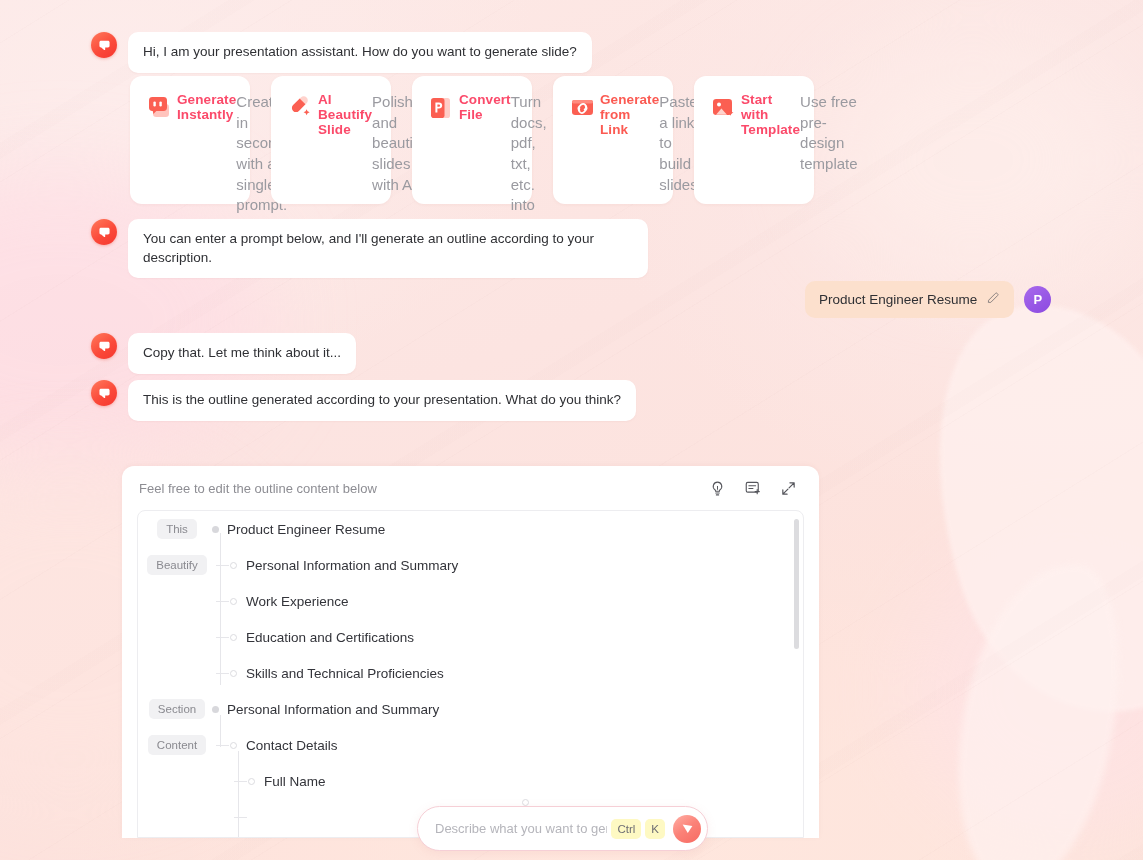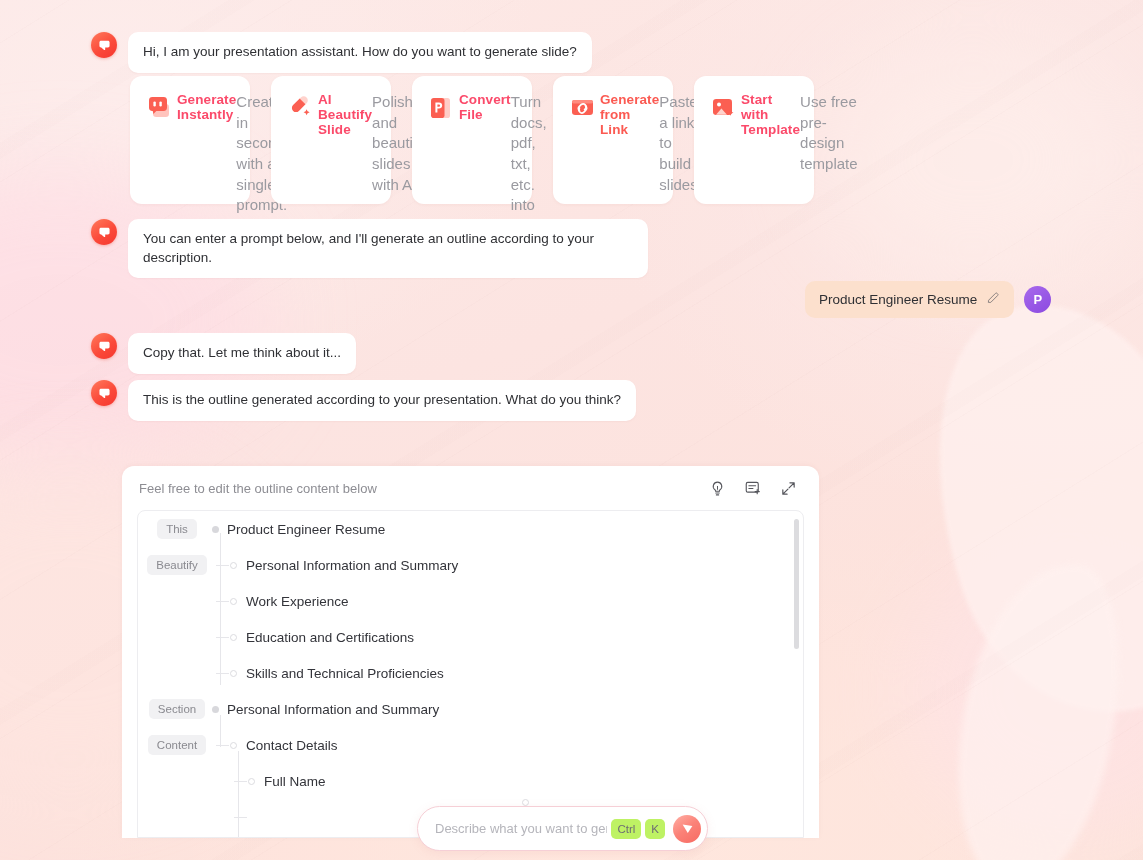--- a/index.html
+++ b/index.html
@@ -327,21 +327,21 @@
     font-family: "Liberation Sans", sans-serif;
     font-size: 13px;
     color: #3a3a3f;
     background: transparent;
     min-width: 0;
   }
   .composer-input::placeholder { color: #b5b5bb; }
   .kbd {
     font-size: 11.5px;
     color: #6d6d73;
-    background: #bef264;
+    background: #fef9c3;
     border-radius: 5px;
     padding: 4px 6px;
     margin-left: 4px;
     flex: 0 0 auto;
     font-family: "Liberation Sans", sans-serif;
   }
   .send-btn {
     width: 28px;
     height: 28px;
     border-radius: 50%;

